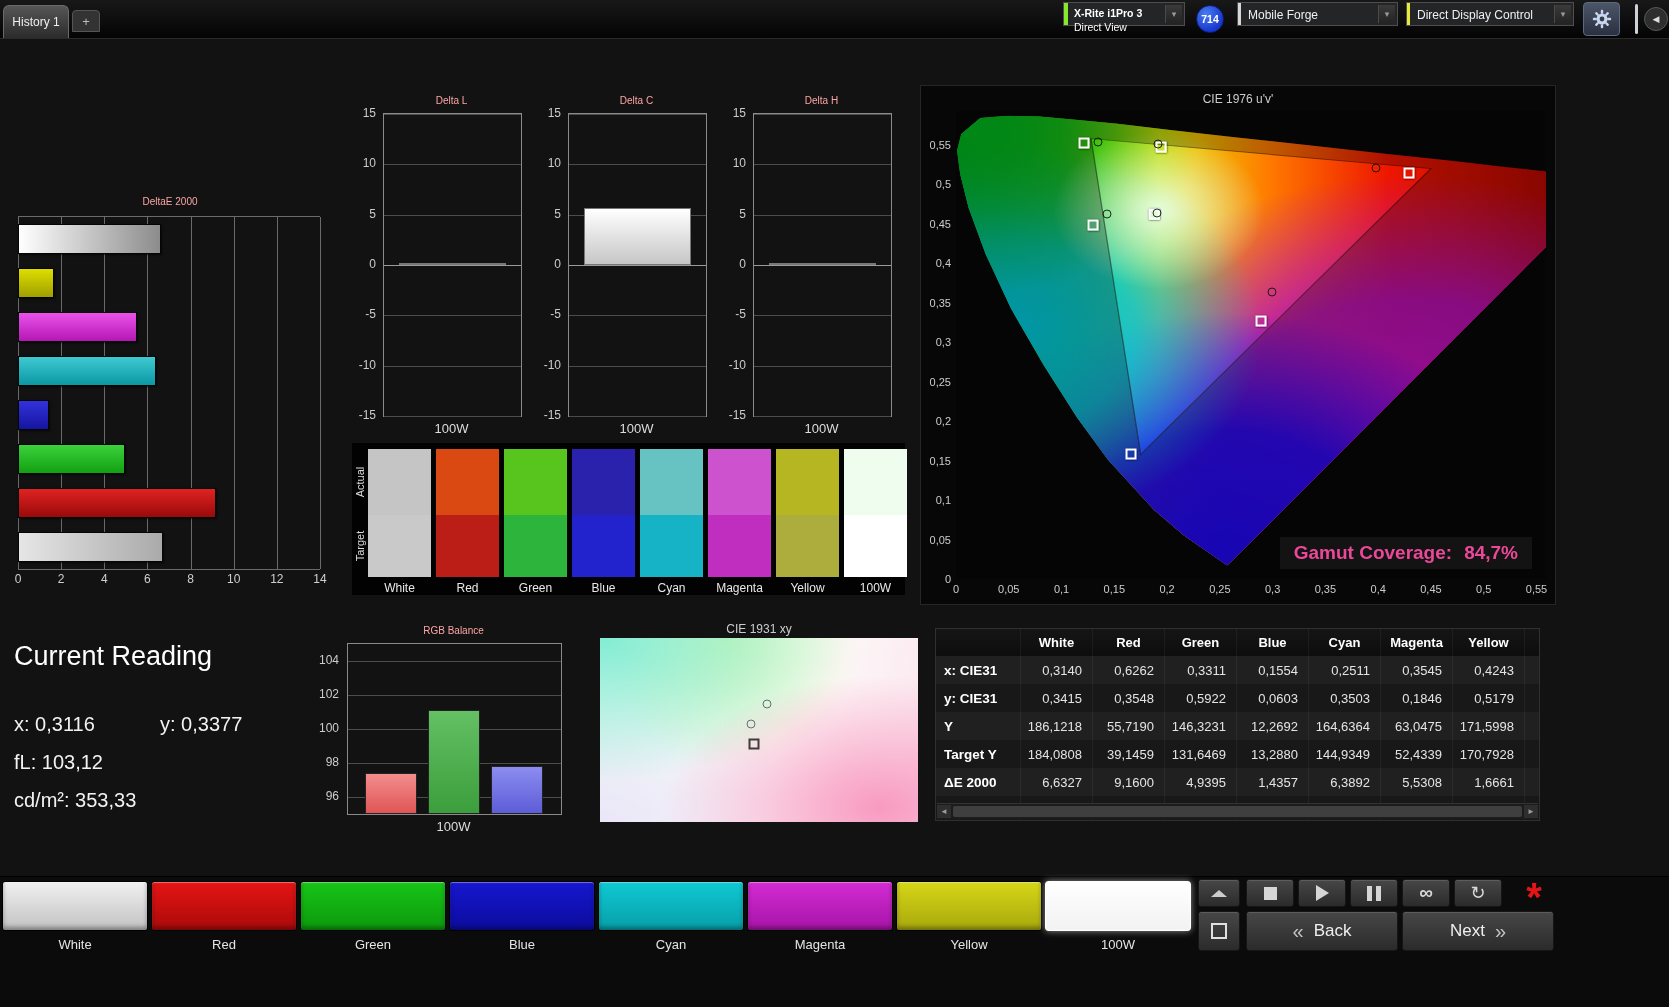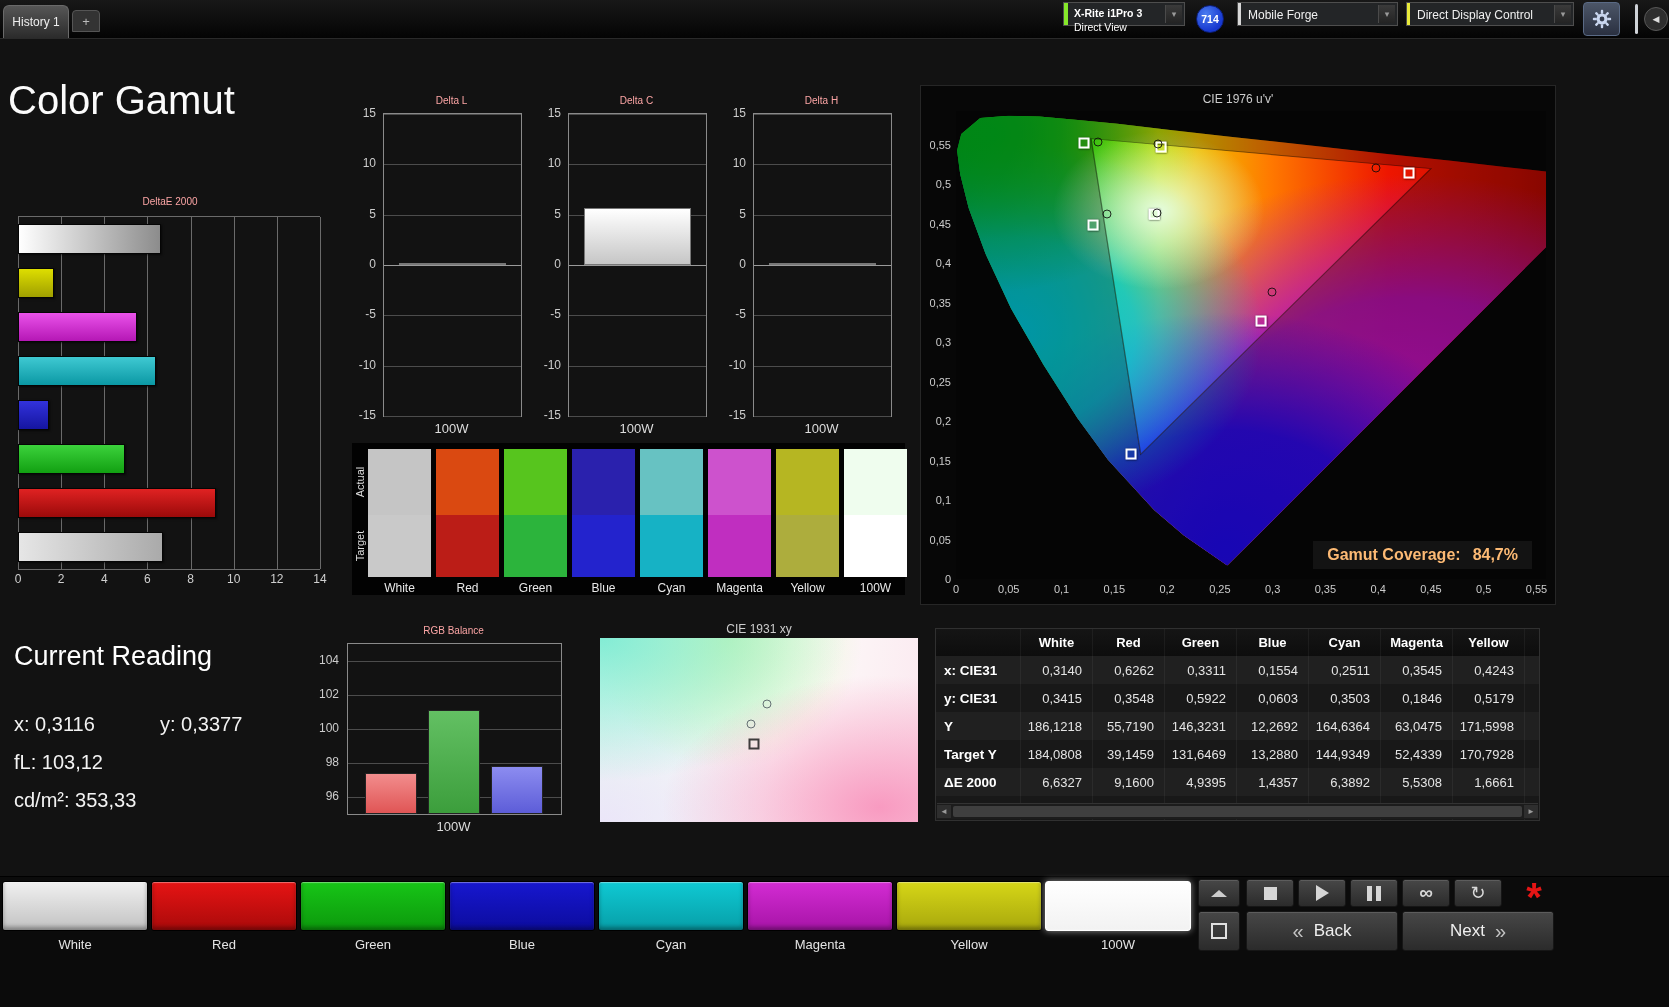--- a/index.html
+++ b/index.html
@@ -88,22 +88,22 @@
   .cie-plot{position:absolute;left:35px;top:25px;width:590px;height:468px;background:#050505;overflow:hidden;}
   .cie-svg{position:absolute;left:0;top:0;width:100%;height:100%;}
   .cie-yaxis{position:absolute;left:2px;top:25px;width:30px;height:468px;}
   .cie-ytick{position:absolute;right:2px;transform:translateY(-50%);font-size:11px;color:#ccc;}
   .cie-xaxis{position:absolute;left:35px;top:497px;width:590px;height:16px;}
   .cie-xtick{position:absolute;transform:translateX(-50%);font-size:11px;color:#ccc;}
   .m-square{position:absolute;width:11px;height:11px;border:2px solid #fff;box-sizing:border-box;
     transform:translate(-50%,-50%);box-shadow:0 0 2px rgba(0,0,0,0.8);z-index:3;}
   .m-circle{position:absolute;width:9px;height:9px;border:1.5px solid rgba(10,10,10,0.85);border-radius:50%;
     box-sizing:border-box;transform:translate(-50%,-50%);z-index:3;}
-  .coverage{position:absolute;right:14px;bottom:10px;background:rgba(22,22,22,0.85);color:#fdba74;
-    font-size:16px;font-weight:bold;padding:5px 14px;display:flex;gap:12px;z-index:4;}
+  .coverage{position:absolute;right:14px;bottom:10px;background:rgba(22,22,22,0.85);color:#ec4899;
+    font-size:19px;font-weight:bold;padding:5px 14px;display:flex;gap:12px;z-index:4;}
 
   
   .cr-title{position:absolute;left:14px;top:641px;font-size:27px;color:#fff;}
   .cr-line{position:absolute;font-size:20px;color:#f2f2f2;}
 
   
   .rgbchart{position:absolute;left:307px;top:625px;width:265px;height:215px;}
   .rgbchart .chart-title{position:absolute;left:40px;width:213px;top:0;}
   .rgbchart .yticks{top:18px;width:36px;height:170px;}
   .rgb-plot{position:absolute;left:40px;top:18px;width:213px;height:170px;border:1px solid #8a8a8a;box-sizing:content-box;}
@@ -216,21 +216,20 @@
           <rect x="10.7" y="2" width="2.6" height="4.4" rx="1" transform="rotate(315 12 12)"></rect>
           <circle cx="12" cy="12" r="6"></circle>
         </g>
         <circle cx="12" cy="12" r="2.6" fill="#333b4d"></circle>
       </svg>
     </div>
     <div class="top-divider" data-interactable="false"></div>
     <div class="edge-btn" data-interactable="true">◀</div>
   </header>
 
-  <h1 class="page-title" data-interactable="false">Color Gamut</h1>
 
   <div class="deltae" data-interactable="false">
     <div class="chart-title" data-interactable="false">DeltaE 2000</div>
     <div class="de-plot" data-interactable="false">
         <div class="vline" data-interactable="false" style="left: 0%;"></div>
         <div class="vline" data-interactable="false" style="left: 14.2857%;"></div>
         <div class="vline" data-interactable="false" style="left: 28.5714%;"></div>
         <div class="vline" data-interactable="false" style="left: 42.8571%;"></div>
         <div class="vline" data-interactable="false" style="left: 57.1429%;"></div>
         <div class="vline" data-interactable="false" style="left: 71.4286%;"></div>

